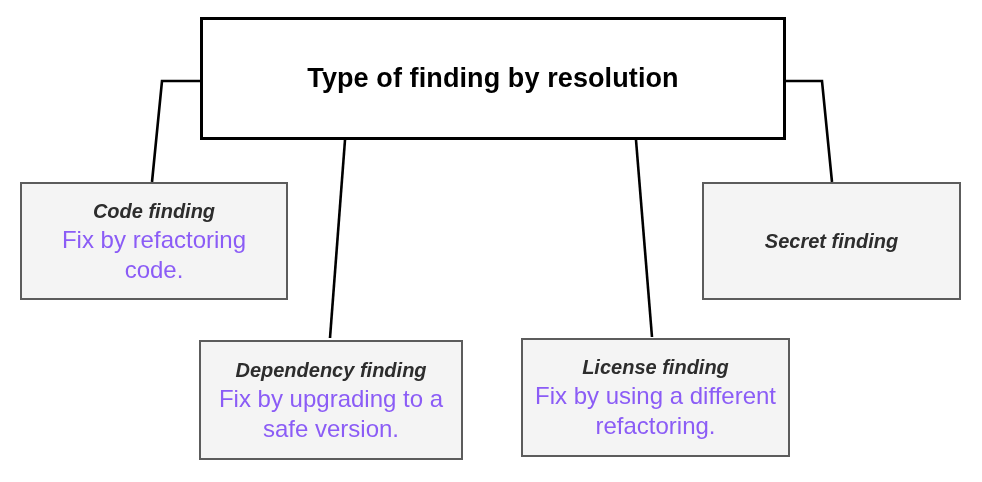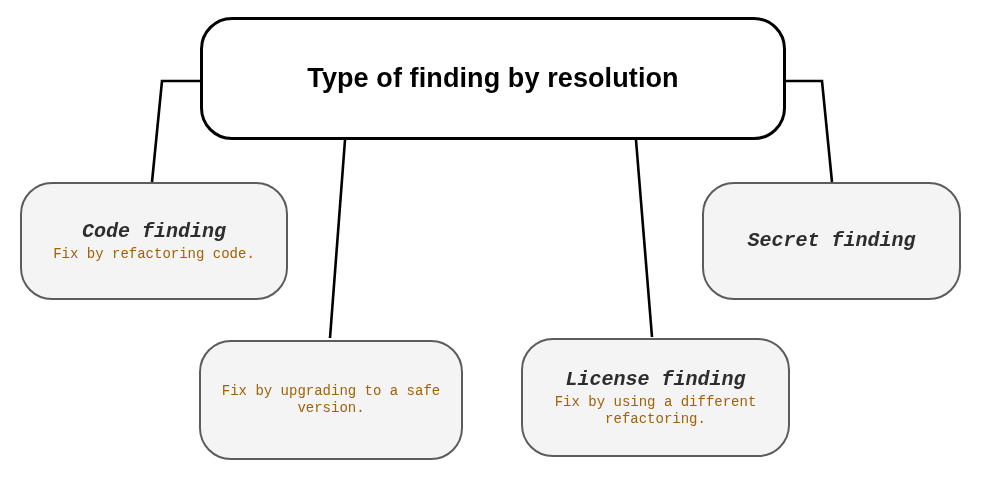--- a/index.html
+++ b/index.html
@@ -28,21 +28,20 @@
     pointer-events: none;
   }
   .node {
     position: absolute;
     box-sizing: border-box;
     display: flex;
     flex-direction: column;
     align-items: center;
     justify-content: center;
     text-align: center;
-    border-radius: 32px;
   }
   
   .node-root {
     left: 200px;
     top: 17px;
     width: 586px;
     height: 123px;
     background: #ffffff;
     border: 3px solid #000000;
   }
@@ -51,35 +50,34 @@
     font-weight: bold;
     color: #000000;
     letter-spacing: 0.1px;
     line-height: 1.15;
   }
   
   .node-leaf {
     background: #f4f4f4;
     border: 2.5px solid #5c5c5c;
     padding: 14px 10px;
-    font-family: Liberation Mono, monospace;
   }
   .leaf-title {
     font-size: 20px;
     font-weight: bold;
     font-style: italic;
     color: #2d2d2d;
     line-height: 1.3;
     margin-bottom: 1px;
   }
   .leaf-desc {
-    font-size: 14px;
+    font-size: 24px;
     font-weight: normal;
     font-style: normal;
-    color: #a16207;
+    color: #8b5cf6;
     line-height: 1.25;
   }
   .node-code {
     left: 20px;
     top: 182px;
     width: 268px;
     height: 118px;
   }
   .node-dependency {
     left: 199px;
@@ -120,20 +118,21 @@
   <div class="node node-root">
     <div class="root-title">Type of finding by resolution</div>
   </div>
 
   <div class="node node-leaf node-code">
     <div class="leaf-title">Code finding</div>
     <div class="leaf-desc">Fix by refactoring code.</div>
   </div>
 
   <div class="node node-leaf node-dependency">
+    <div class="leaf-title">Dependency finding</div>
     <div class="leaf-desc">Fix by upgrading to a safe version.</div>
   </div>
 
   <div class="node node-leaf node-license">
     <div class="leaf-title">License finding</div>
     <div class="leaf-desc">Fix by using a different refactoring.</div>
   </div>
 
   <div class="node node-leaf node-secret">
     <div class="leaf-title">Secret finding</div>

